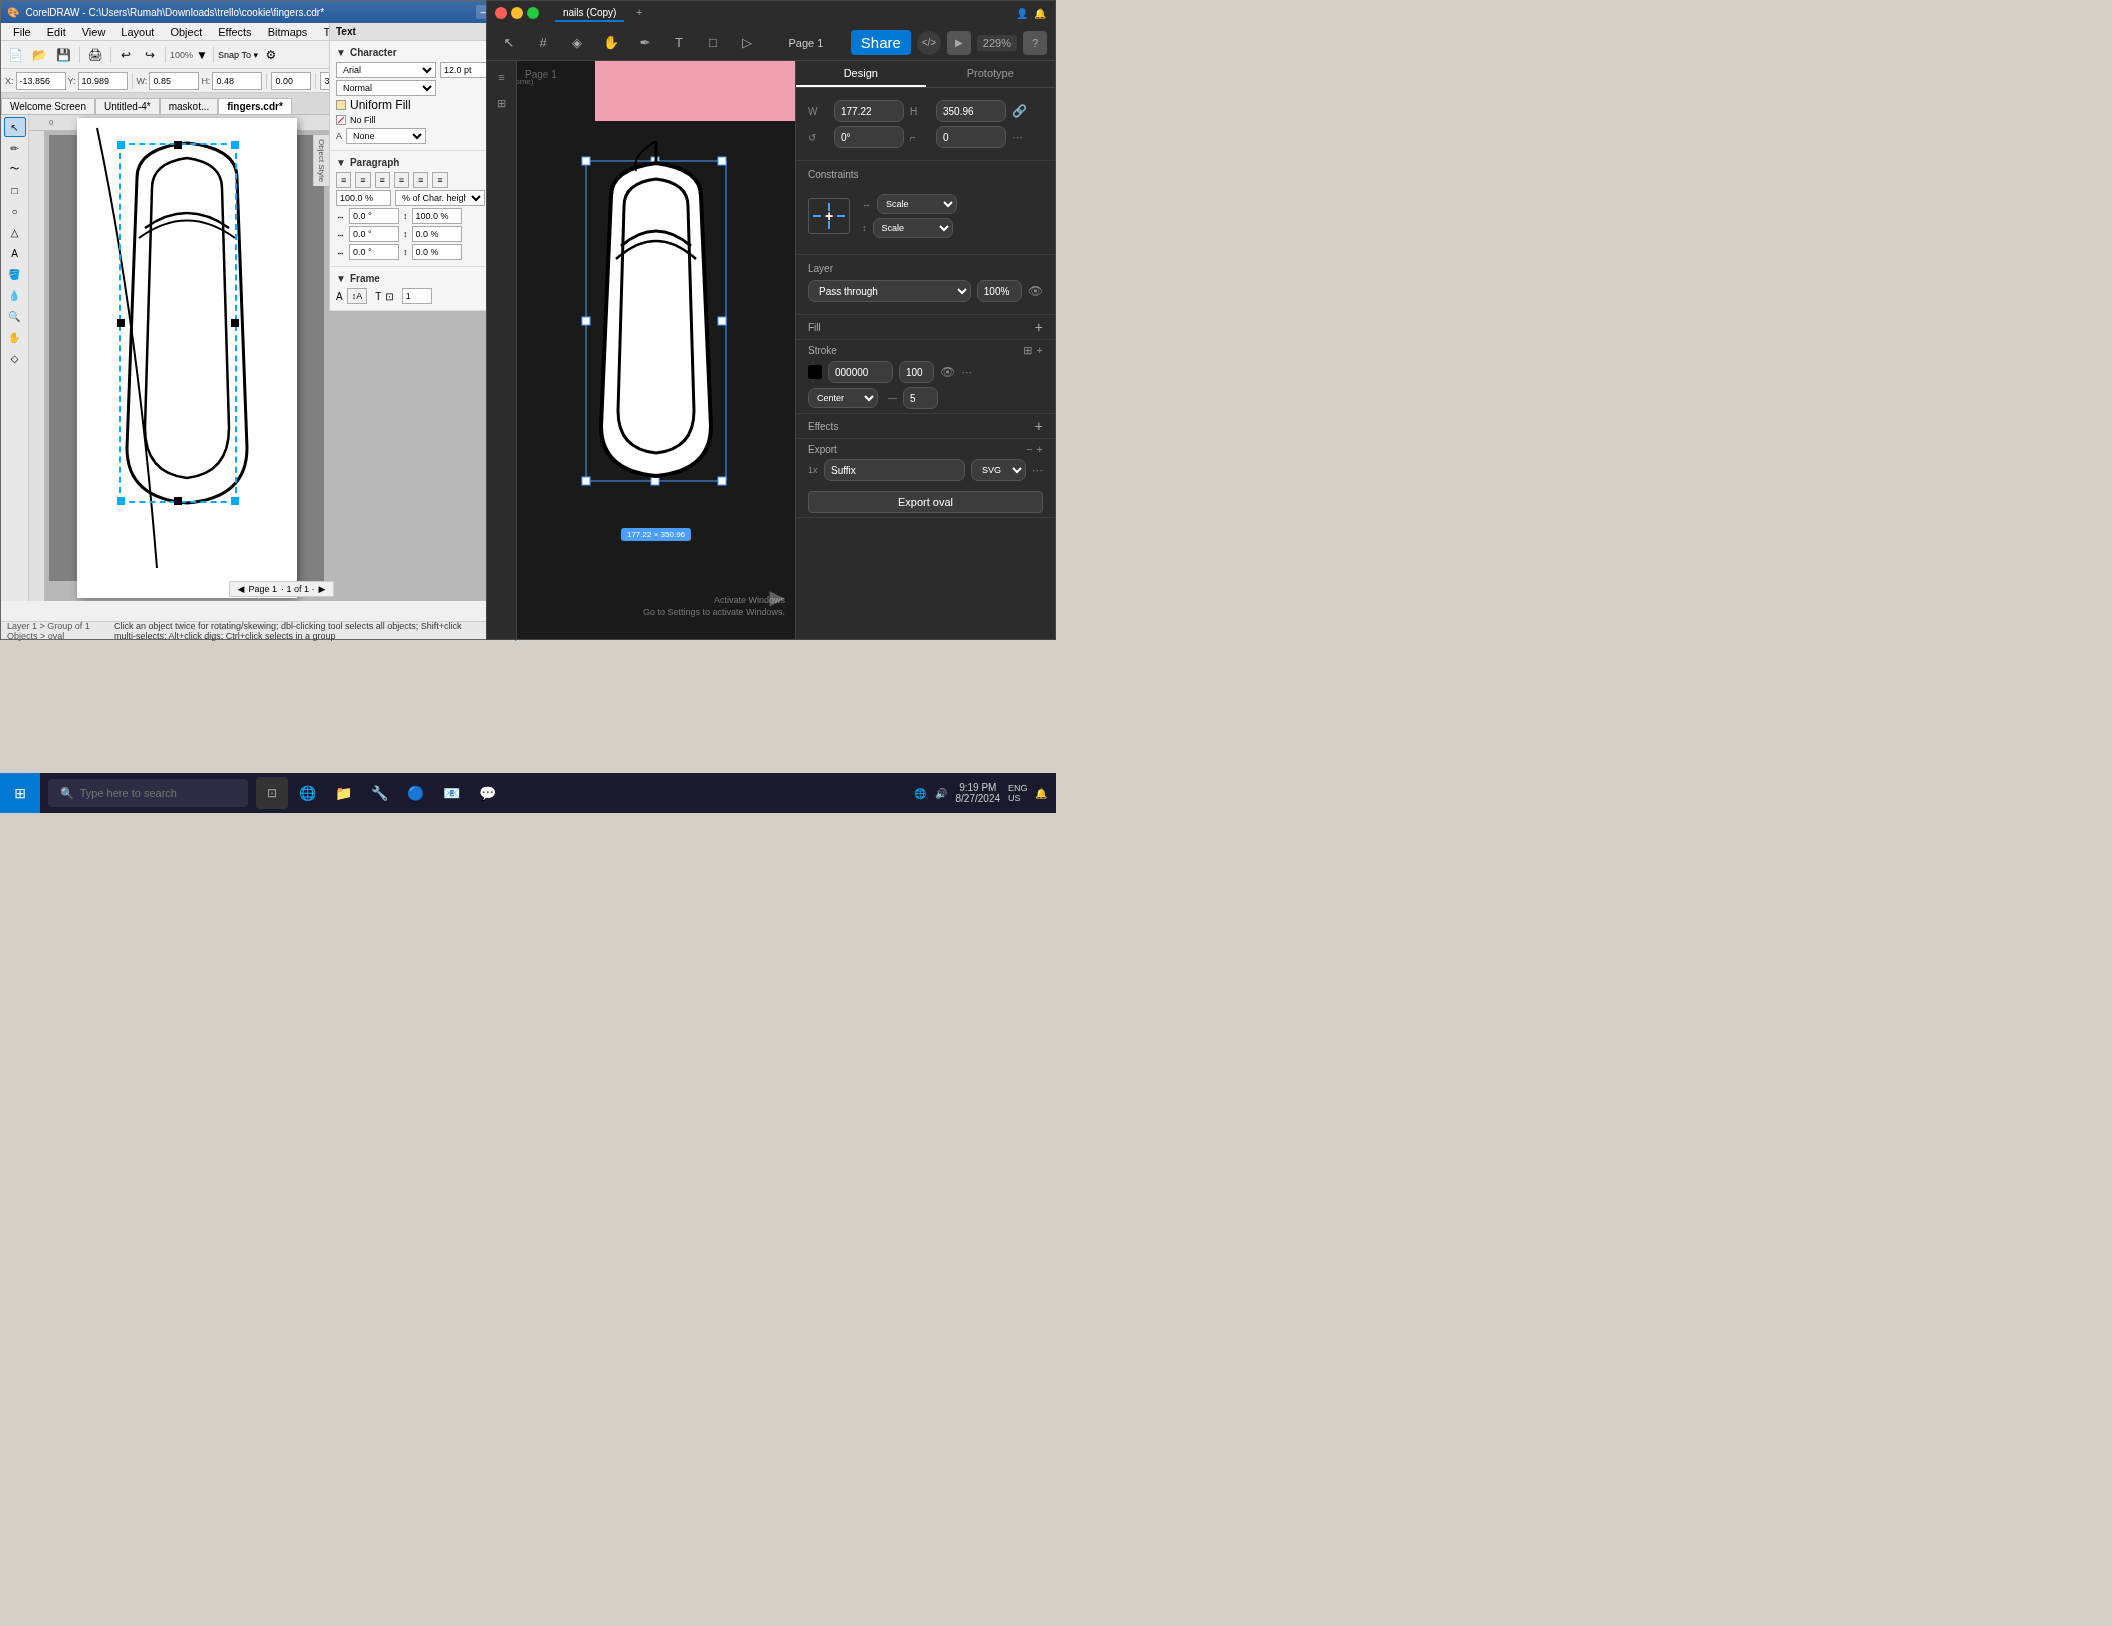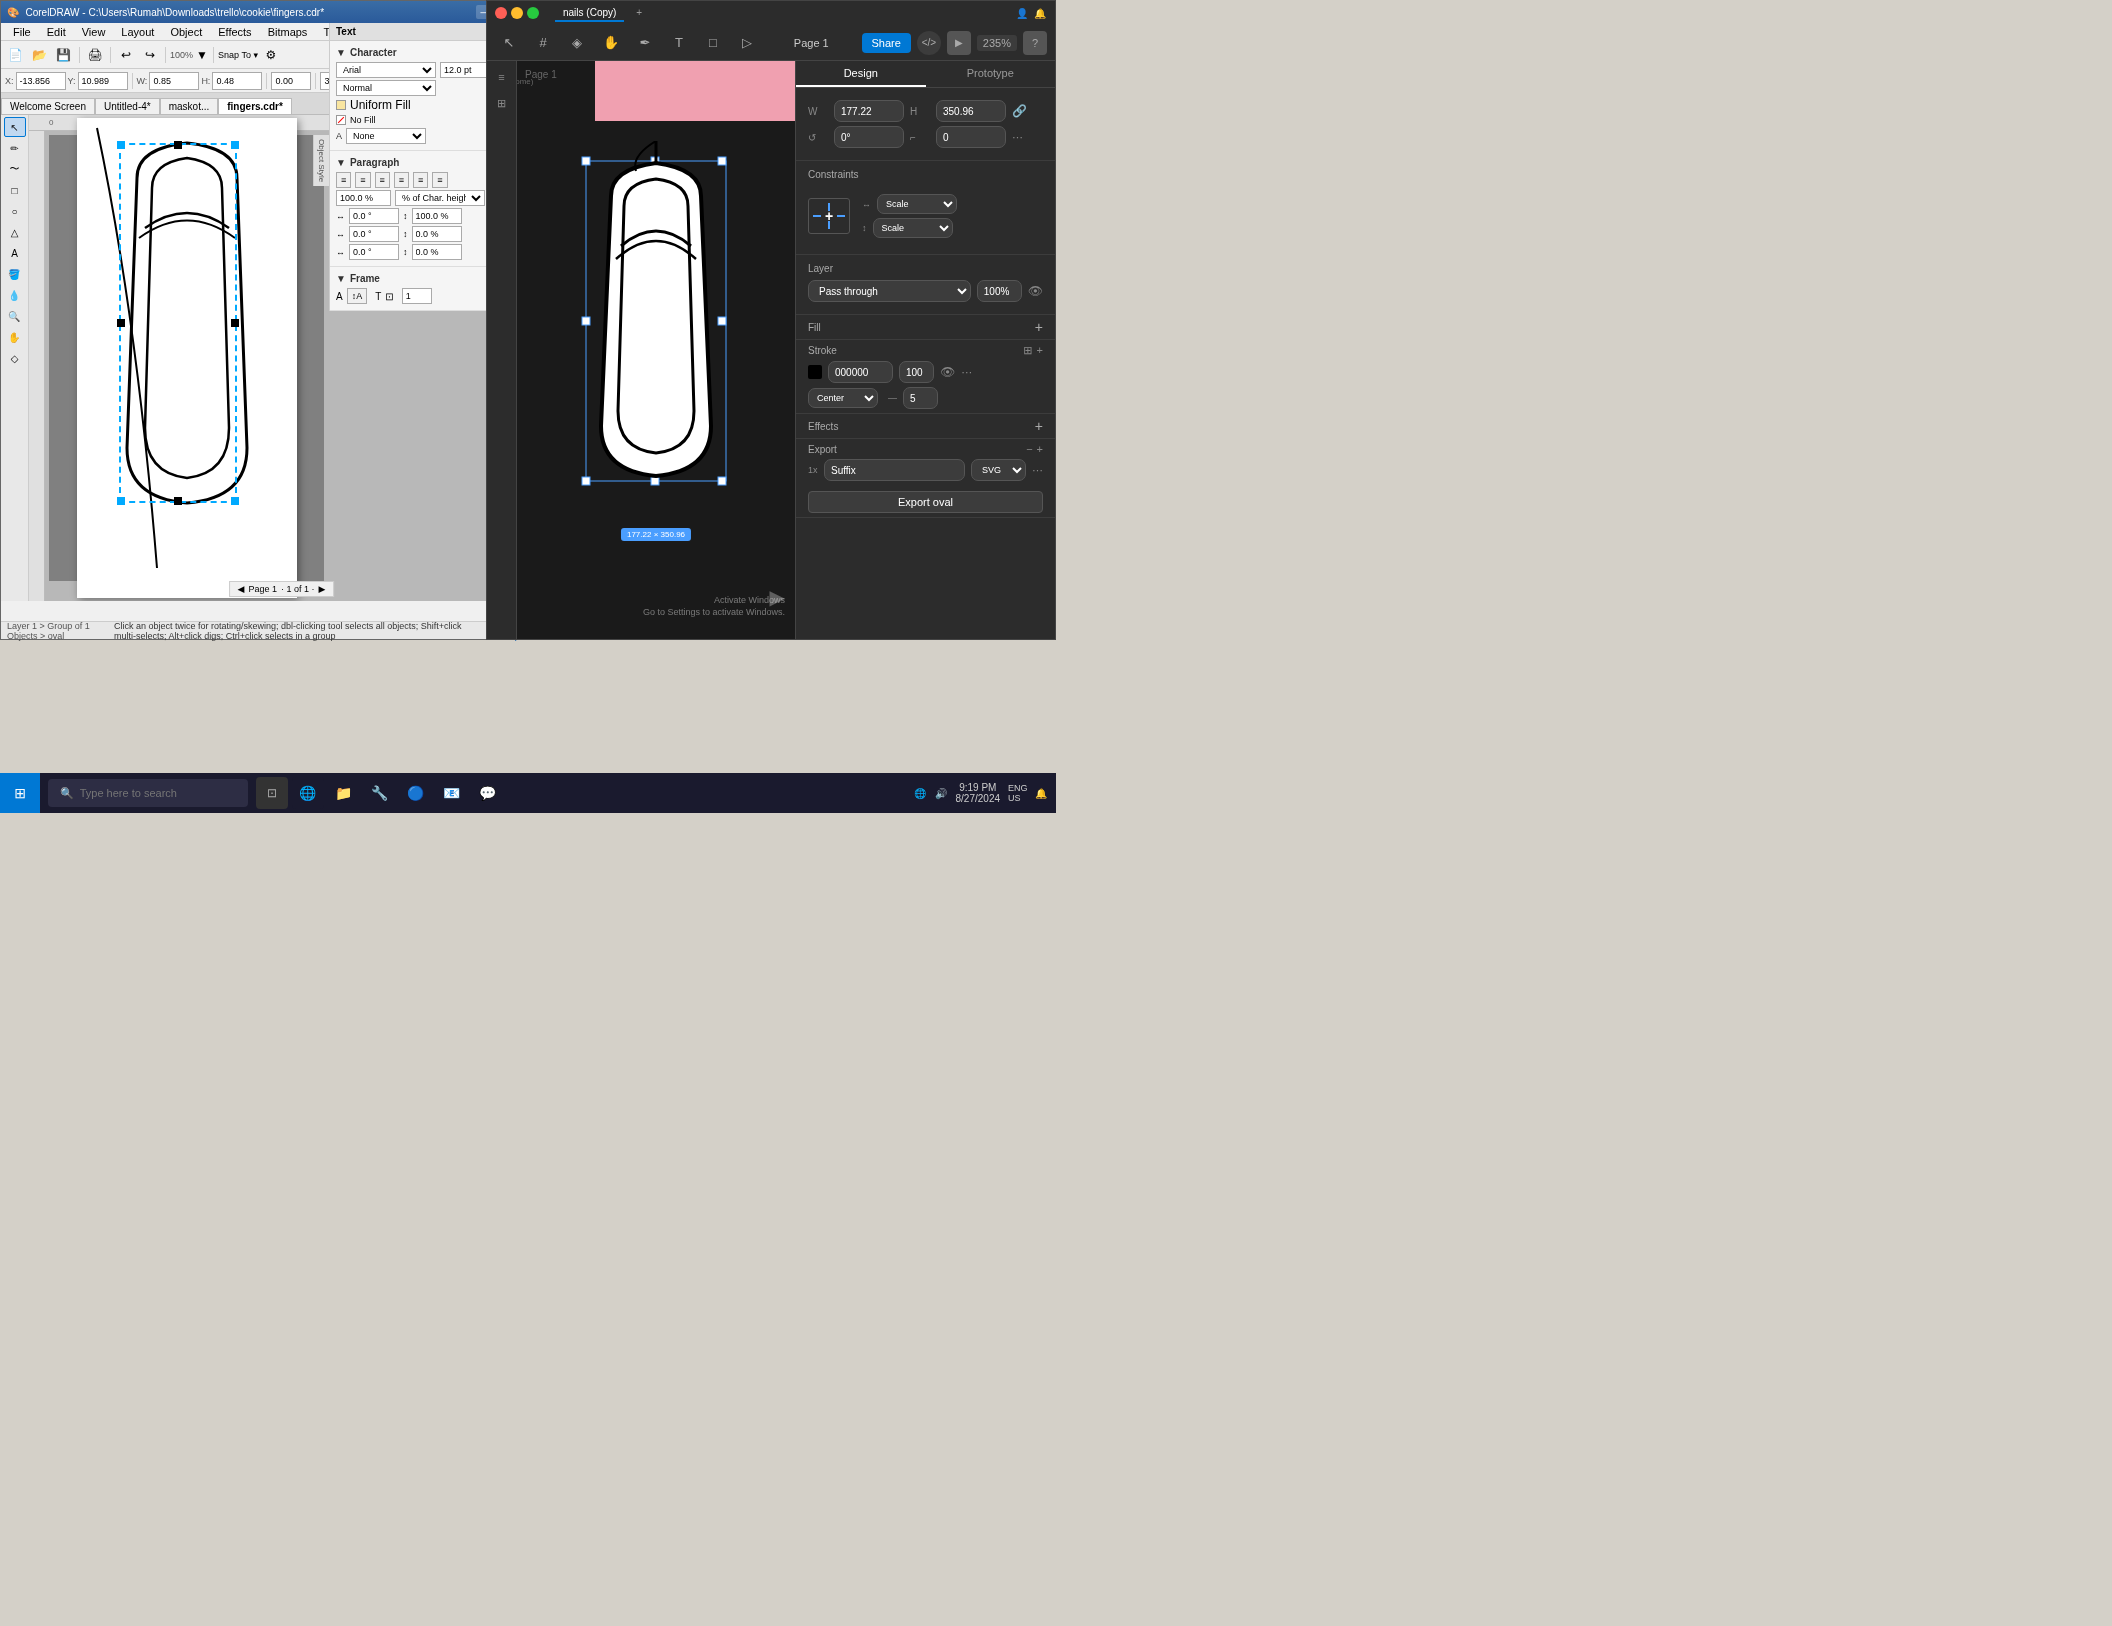--- a/index.html
+++ b/index.html
@@ -51,21 +51,21 @@
     .fig-btn { width: 12px; height: 12px; border-radius: 50%; cursor: pointer; }
     .fig-close { background: #ff5f56; }
     .fig-min { background: #ffbd2e; }
     .fig-max { background: #27c93f; }
     .figma-tabs { display: flex; align-items: center; gap: 4px; margin-left: 8px; }
     .figma-tab { padding: 2px 8px; font-size: 10px; color: #999; cursor: pointer; border-bottom: 2px solid transparent; }
     .figma-tab.active { color: white; border-bottom-color: #0078d4; }
 
     .figma-toolbar { height: 36px; background: #2c2c2c; display: flex; align-items: center; padding: 0 8px; gap: 6px; border-bottom: 1px solid #444; }
     .fig-tool-btn { width: 28px; height: 28px; display: flex; align-items: center; justify-content: center; border-radius: 4px; cursor: pointer; color: #aaa; font-size: 13px; }
-    .figma-share-btn { background: #0078d4; color: white; padding: 4px 10px; border-radius: 4px; font-size: 11px; cursor: pointer; margin-left: auto; }
+    .figma-share-btn { background: #0078d4; color: white; padding: 4px 10px; border-radius: 4px; font-size: 15px; cursor: pointer; margin-left: auto; }
     .figma-zoom { color: #aaa; font-size: 11px; padding: 2px 6px; background: #3c3c3c; border-radius: 3px; cursor: pointer; }
 
     .figma-body { display: flex; height: calc(100% - 60px); }
     .figma-canvas { flex: 1; background: #1a1a1a; position: relative; overflow: hidden; }
     .figma-page-label { position: absolute; top: 8px; left: 8px; color: #666; font-size: 10px; }
 
     .figma-right-panel { width: 260px; background: #2c2c2c; border-left: 1px solid #444; overflow-y: auto; }
     .figma-panel-tabs { display: flex; border-bottom: 1px solid #444; }
     .figma-panel-tab { flex: 1; padding: 6px; text-align: center; font-size: 11px; color: #999; cursor: pointer; }
     .figma-panel-tab.active { color: white; border-bottom: 2px solid white; }
@@ -404,21 +404,21 @@
 
     <span style="flex:1; text-align:center; color:#ccc; font-size:11px;">Page 1</span>
 
     <div class="figma-share-btn">Share</div>
     <div style="background:#3c3c3c; border-radius:12px; width:24px; height:24px; display:flex; align-items:center; justify-content:center; cursor:pointer;">
       <span style="color:#aaa; font-size:10px;">&lt;/&gt;</span>
     </div>
     <div style="width:24px; height:24px; background:#555; border-radius:4px; display:flex; align-items:center; justify-content:center; cursor:pointer;">
       <span style="color:#aaa; font-size:10px;">▶</span>
     </div>
-    <div class="figma-zoom">235%</div>
+    <div class="figma-zoom">229%</div>
     <div style="width:24px; height:24px; background:#555; border-radius:4px; display:flex; align-items:center; justify-content:center; cursor:pointer;">
       <span style="color:#aaa; font-size:11px;">?</span>
     </div>
   </div>
 
   <div class="figma-body">
 
     <div class="figma-sidebar-left">
       <div class="fig-side-btn">≡</div>
       <div class="fig-side-btn">⊞</div>

